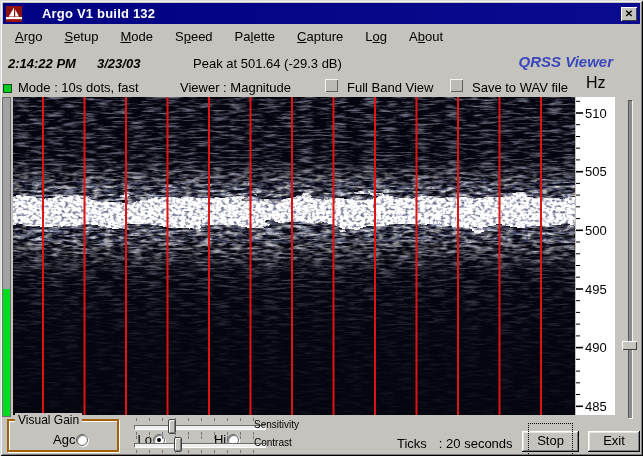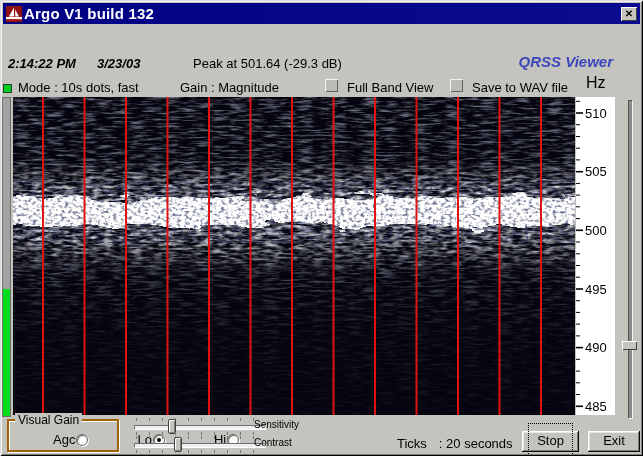--- a/index.html
+++ b/index.html
@@ -8,21 +8,21 @@
     position:relative;width:643px;height:456px;background:#c5c3bd;
     font-family:"Liberation Sans",sans-serif;color:#000;overflow:hidden;
     box-shadow: inset 1px 1px 0 #dcdcdc, inset -1px -1px 0 #000,
                 inset 2px 2px 0 #f4f4f4, inset -2px -2px 0 #7d7d7d;
   }
   
   .titlebar{position:absolute;left:3px;top:3px;width:637px;height:21px;
     background:linear-gradient(90deg,#010183,#0b0b8f);
     display:flex;align-items:center;padding:0 3px;}
   .app-icon{width:16px;height:16px;flex:0 0 16px;}
-  .title-text{color:#fff;font-weight:bold;font-size:15px;margin-left:2px;flex:1;
+  .title-text{color:#fff;font-weight:bold;font-size:13px;margin-left:20px;flex:1;
     letter-spacing:0.2px;}
   .close-btn{width:16px;height:14px;background:#c5c3bd;cursor:default;
     box-shadow: inset 1px 1px 0 #fff, inset -1px -1px 0 #404040;
     display:flex;align-items:center;justify-content:center;
     font-size:10px;font-weight:bold;line-height:1;}
   
   .menubar{position:absolute;left:3px;top:25px;width:637px;height:23px;
     display:flex;align-items:center;padding-left:10px;font-size:13px;}
   .menu-item{margin-right:18px;padding:2px 2px;}
   .menu-item u{text-decoration:underline;}
@@ -97,29 +97,39 @@
         <path d="M9.2 3.5 L13 10.5 L9.2 10.5 Z" fill="#ffffff"></path>
         <path d="M3.5 13.2 L12.5 13.2 L10.8 15 L5.2 15 Z" fill="#b01818"></path>
       </svg>
     </span>
     <span class="title-text">Argo V1 build 132</span>
     <span class="close-btn">
         <span>✕</span>
       </span>
   </div>
 
+  <div class="menubar" id="menubar">
+      <span class="menu-item"><u>A</u>rgo</span>
+      <span class="menu-item"><u>S</u>etup</span>
+      <span class="menu-item"><u>M</u>ode</span>
+      <span class="menu-item">S<u>p</u>eed</span>
+      <span class="menu-item">Pa<u>l</u>ette</span>
+      <span class="menu-item"><u>C</u>apture</span>
+      <span class="menu-item">L<u>o</u>g</span>
+      <span class="menu-item">A<u>b</u>out</span>
+    </div>
 
   <span class="s-abs bold" style="left:8px;top:56px;">2:14:22 PM</span>
   <span class="s-abs bold" style="left:97px;top:56px;">3/23/03</span>
   <span class="s-abs" style="left:193px;top:56px;">Peak at 501.64 (-29.3 dB)</span>
   <span class="s-abs brand" style="right:30px;top:53px;">QRSS Viewer</span>
 
   <span class="led"></span>
   <span class="s-abs" style="left:18px;top:80px;text-align:center;">Mode : 10s dots, fast</span>
-  <span class="s-abs" style="left:180px;top:80px;">Gain : Magnitude</span>
+  <span class="s-abs" style="left:180px;top:80px;">Viewer : Magnitude</span>
   <span class="chk" style="left:325px;top:79px;"></span>
   <span class="s-abs" style="left:347px;top:80px;">Full Band View</span>
   <span class="chk" style="left:450px;top:79px;"></span>
   <span class="s-abs" style="left:472px;top:80px;">Save to WAV file</span>
   <span class="s-abs hz" style="left:586px;top:74px;">Hz</span>
 
   <div class="vprog">
     <div class="fill" id="prog-fill" style="height: 40%; background: rgb(0, 220, 30);"></div>
   </div>
 

